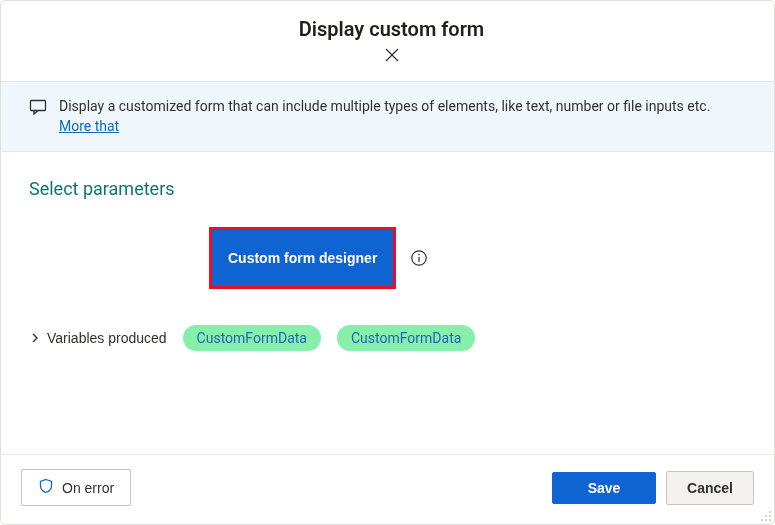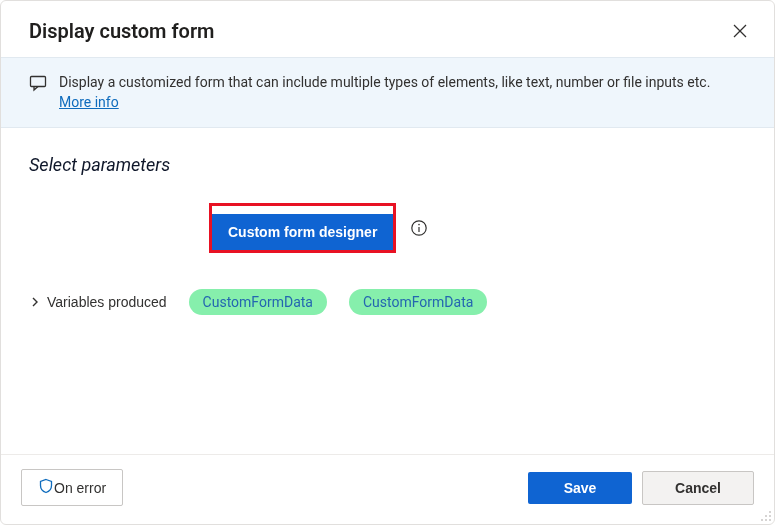--- a/index.html
+++ b/index.html
@@ -18,20 +18,21 @@
     position: relative;
     display: flex;
     flex-direction: column;
     overflow: hidden;
   }
   .dialog-header {
     display: flex;
     align-items: center;
     justify-content: space-between;
     padding: 16px 20px 12px 28px;
+    flex-direction: column;
   }
   .dialog-title {
     font-size: 20px;
     font-weight: 600;
     color: #201f1e;
   }
   .close-btn {
     background: none;
     border: none;
     padding: 6px;
@@ -65,57 +66,55 @@
     text-decoration: underline;
   }
   .body {
     padding: 26px 28px 0 28px;
     flex: 1 1 auto;
     overflow: auto;
   }
   .section-heading {
     font-size: 18px;
     font-weight: 400;
-    color: #0f172a;
+    color: #0f766e;
     margin: 0 0 28px 0;
-    font-style: italic;
   }
   .param-row {
     display: flex;
     align-items: center;
     gap: 14px;
     margin-left: 180px;
     margin-bottom: 36px;
   }
   .highlight-box {
     border: 3px solid #e81123; 
     padding: 0;
     display: inline-flex;
   }
   .primary-btn {
     background: #0f64d2;
     color: #ffffff;
     border: none;
-    padding: 10px 16px;
-    font-size: 14px;
-    font-weight: 600;
-    cursor: pointer;
-    margin-top: 8px;
+    padding: 20px 16px;
+    font-size: 14px;
+    font-weight: 600;
+    cursor: pointer;
   }
   .info-circle {
     display: inline-flex;
     align-items: center;
     justify-content: center;
     color: #323130;
     cursor: pointer;
   }
   .vars-row {
     display: flex;
     align-items: center;
-    gap: 22px;
+    gap: 16px;
   }
   .vars-toggle {
     display: inline-flex;
     align-items: center;
     gap: 6px;
     background: none;
     border: none;
     padding: 0;
     cursor: pointer;
     font-size: 14px;
@@ -138,20 +137,21 @@
   .on-error-btn {
     background: #fff;
     border: 1px solid #c8c6c4;
     border-radius: 2px;
     padding: 8px 16px;
     font-size: 14px;
     color: #323130;
     cursor: pointer;
     display: inline-flex;
     align-items: center;
+    gap: 8px;
   }
   .on-error-btn .shield {
     color: #0f6cbd;
   }
   .footer-spacer { flex: 1 1 auto; }
   .save-btn {
     background: #0f64d2;
     color: #fff;
     border: none;
     border-radius: 2px;
@@ -161,21 +161,21 @@
     font-weight: 600;
     cursor: pointer;
     margin-right: 10px;
     text-align: center;
   }
   .cancel-btn {
     background: #f3f2f1;
     border: 1px solid #c8c6c4;
     border-radius: 2px;
     padding: 8px 0;
-    width: 112px;
+    width: 88px;
     font-size: 14px;
     font-weight: 600;
     color: #323130;
     cursor: pointer;
     text-align: center;
   }
   .resize-grip {
     position: absolute;
     right: 2px;
     bottom: 2px;
@@ -201,21 +201,21 @@
   </div>
 
   <div class="info-bar">
     <span class="msg-icon">
       <svg width="18" height="18" viewBox="0 0 18 18" fill="none" stroke="currentColor" stroke-width="1.3">
         <rect x="1.5" y="2.5" width="15" height="10" rx="1"></rect>
         <path d="M5 12.5 L5 16 L9 12.5"></path>
       </svg>
     </span>
     <div class="info-text">
-      <span>Display a customized form that can include multiple types of elements, like text, number or file inputs etc. </span><a href="#">More info</a>
+      <span>Display a customized form that can include multiple types of elements, like text, number or file inputs etc. </span><a href="#">More that</a>
     </div>
   </div>
 
   <div class="body">
     <h2 class="section-heading">Select parameters</h2>
 
     <div class="param-row">
       <span class="highlight-box">
         <button class="primary-btn">Custom form designer</button>
       </span>

